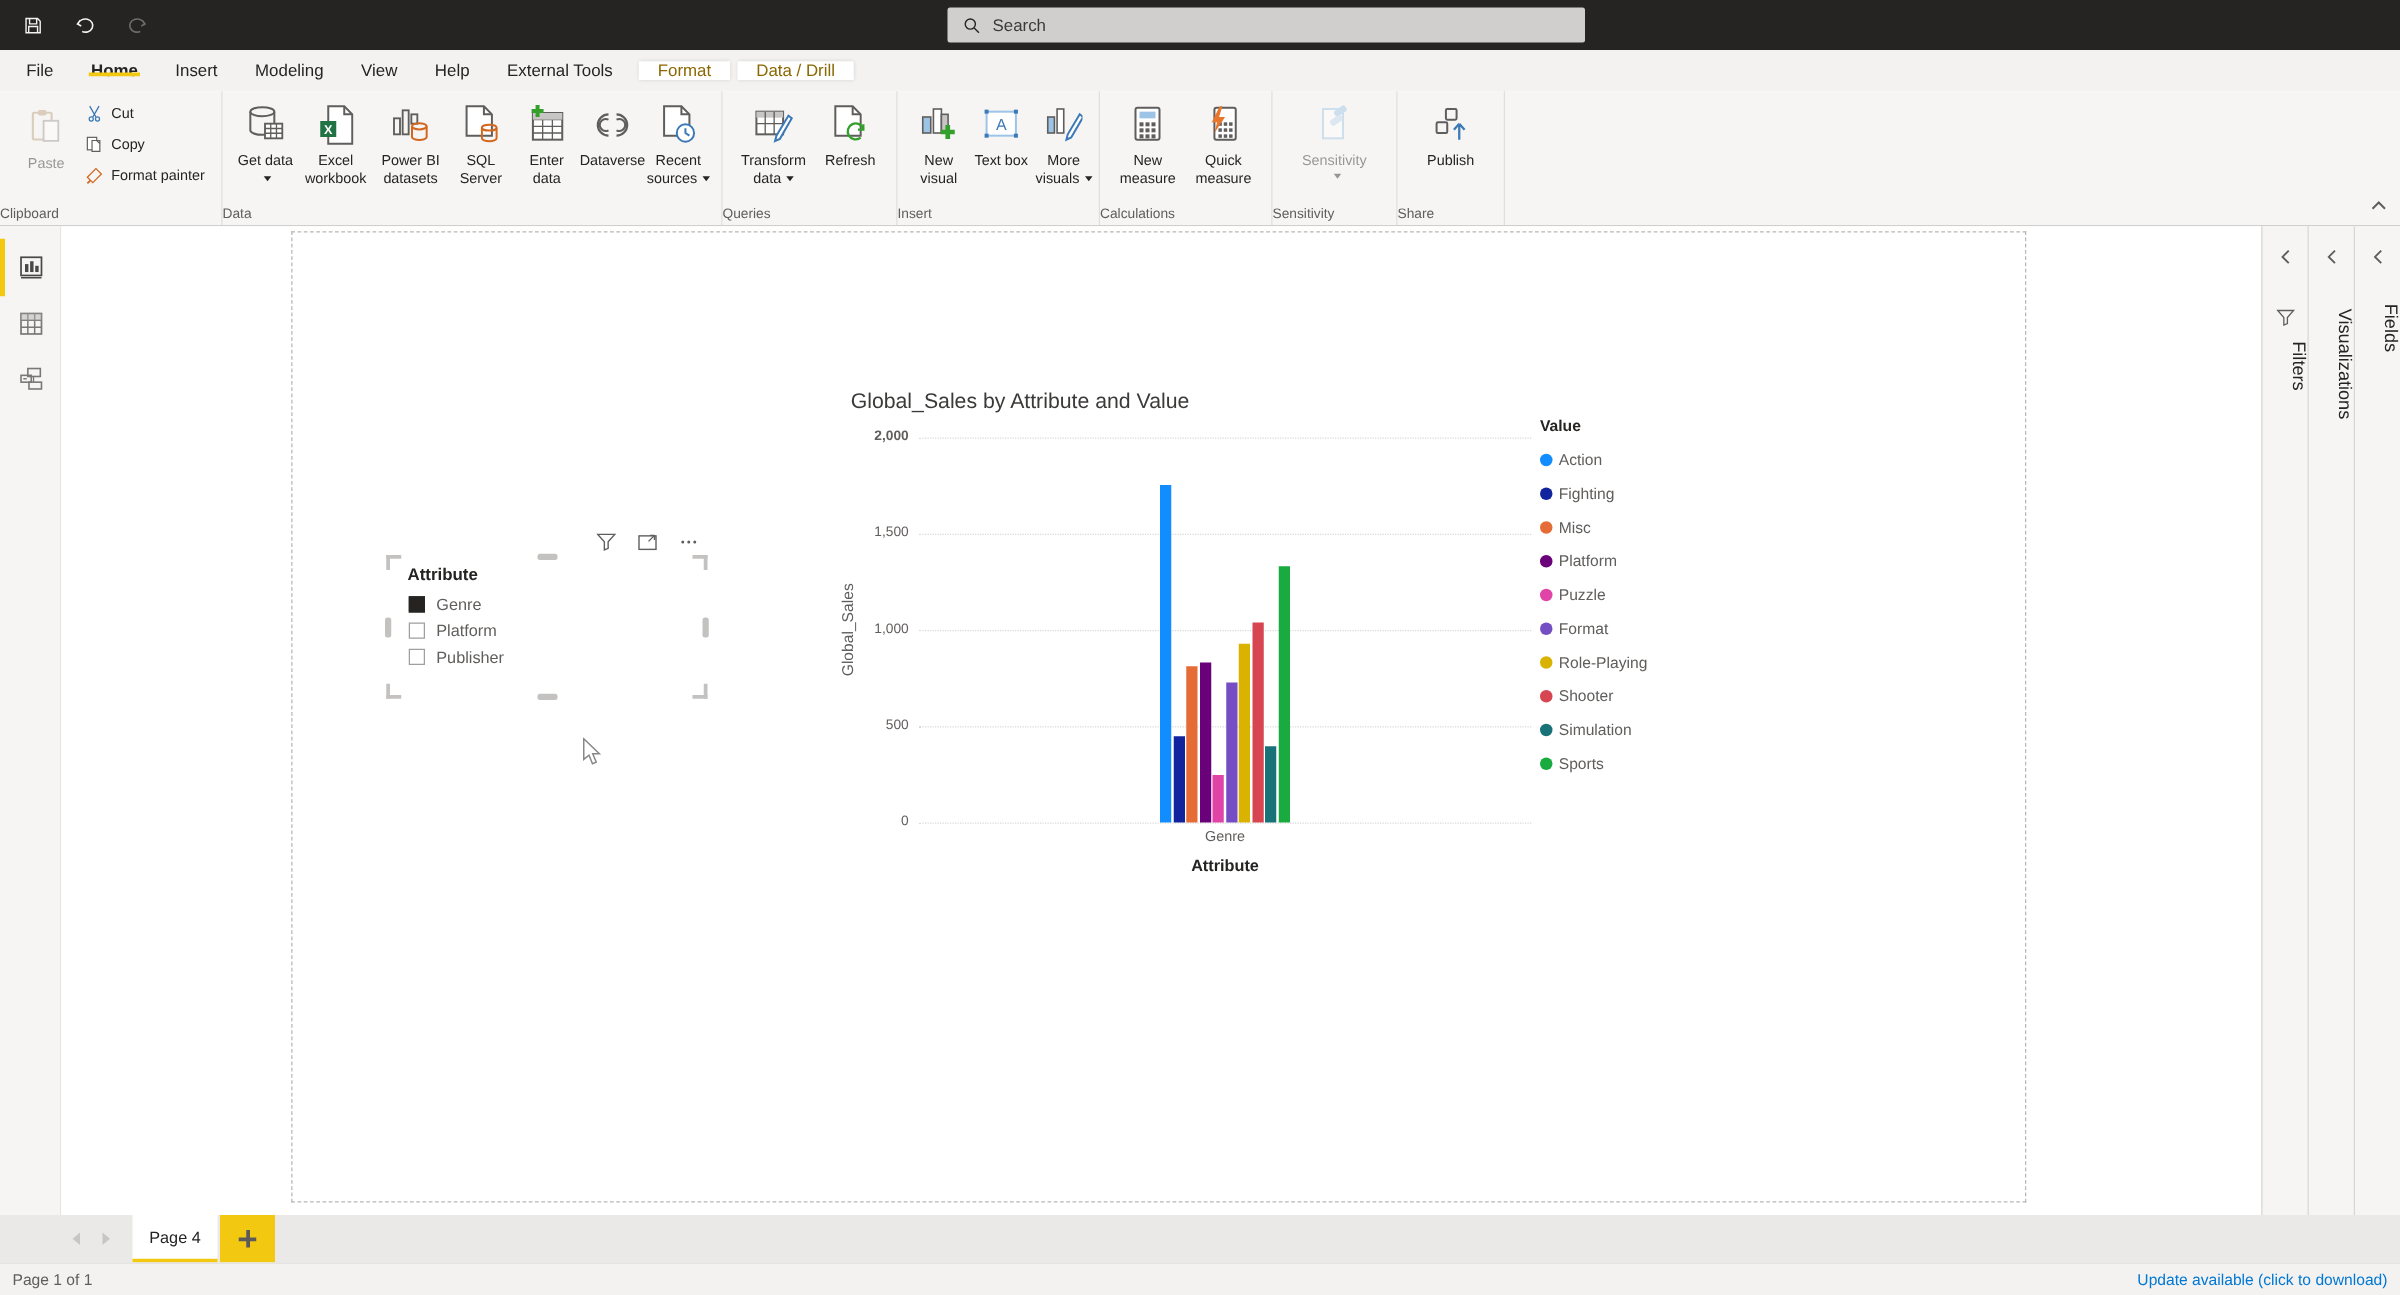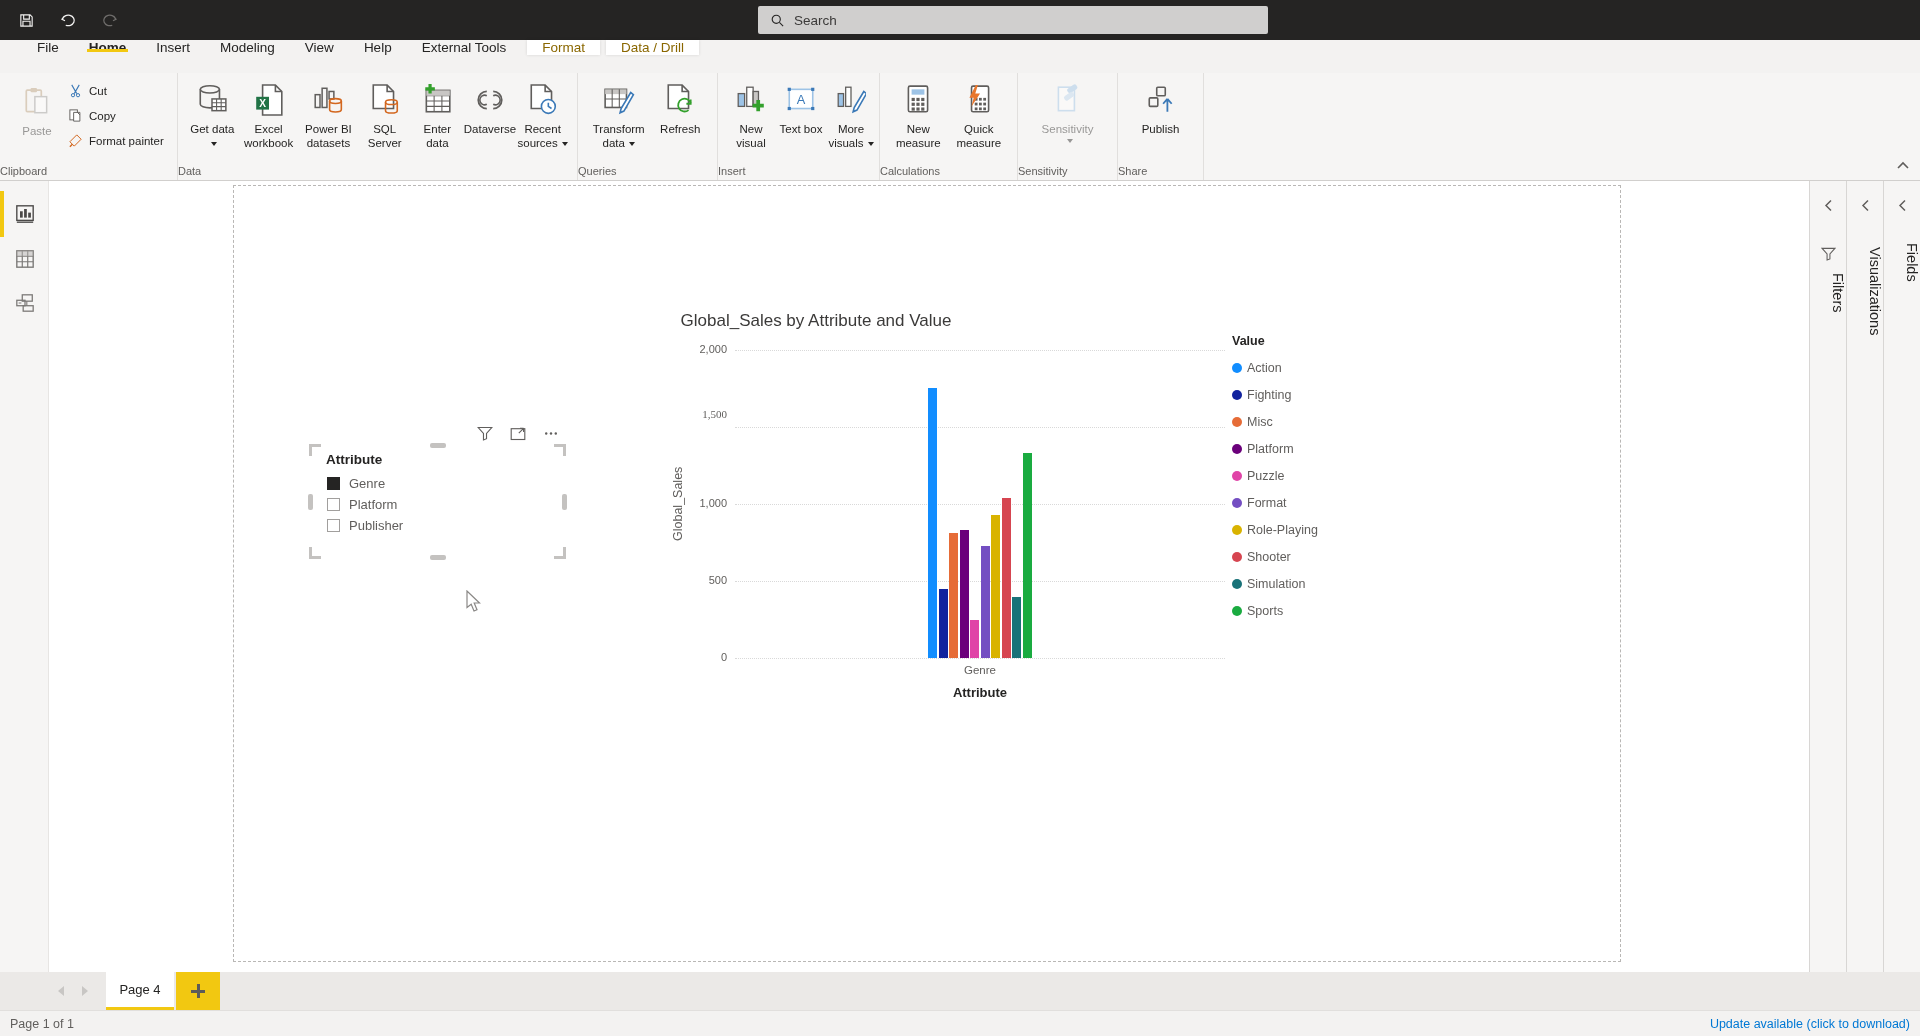--- a/index.html
+++ b/index.html
@@ -13,21 +13,21 @@
   .tb-title{position:absolute;left:253px;top:0;height:40px;display:flex;align-items:center;color:#f3f2f1;font-size:13.5px}
   .searchbox{position:absolute;left:758px;top:6px;width:510px;height:28px;background:#d0cfce;border-radius:2px;display:flex;align-items:center;padding-left:12px;gap:9px}
   .searchbox input{border:none;background:transparent;outline:none;font-size:13.5px;color:#252423;font-family:"Liberation Sans",sans-serif;width:420px}
   .searchbox input::placeholder{color:#3b3a39;opacity:1}
   .tb-right{position:absolute;right:0;top:0;height:40px;display:flex;align-items:center}
   .tb-user{color:#f3f2f1;font-size:13px;margin-right:10px}
   .tb-avatar{width:21px;height:21px;border-radius:50%;background:#d8d6d4;margin-right:18px}
   .winbtn{width:46px;height:40px;display:flex;align-items:center;justify-content:center}
 
   
-  .menurow{position:absolute;left:0;top:40px;width:1920px;height:33px;background:#f3f2f1;display:flex;align-items:flex-start;padding-left:22px}
+  .menurow{position:absolute;left:0;top:40px;width:1920px;height:33px;background:#f3f2f1;display:flex;align-items:center;padding-left:6px}
   .mtab{padding:0 15px;display:flex;align-items:center;font-size:13.5px;color:#252423;position:relative;white-space:nowrap}
   .mtab.selected{font-weight:bold}
   .mtab.selected::after{content:"";position:absolute;left:13px;right:13px;bottom:3px;height:3px;background:#F2C811}
   .mtab.contextual{background:#fff;color:#8a6700;margin-left:6px;box-shadow:0 0 3px rgba(0,0,0,.12)}
 
   
   .ribbon{position:absolute;left:0;top:73px;width:1920px;height:108px;background:#f6f5f4;border-bottom:1px solid #d1cfcd;display:flex}
   .rgroup{position:relative;border-right:1px solid #e1dfdd;padding:5px 8px 16px 8px;display:flex;align-items:flex-start}
   .glabel{position:absolute;left:0;right:0;bottom:3px;text-align:left;font-size:11px;color:#605e5c}
   .rbtn{width:56px;min-width:48px;display:flex;flex-direction:column;align-items:center;cursor:default;margin:0 1px}
@@ -447,23 +447,23 @@
 
   <div class="chart-title">Global_Sales by Attribute and Value</div>
   <div id="grid-layer">
       <div class="gridline" style="top: 477px;"></div>
       <div class="ytick" style="top: 470px;">0</div>
       <div class="gridline" style="top: 400px;"></div>
       <div class="ytick" style="top: 393px;">500</div>
       <div class="gridline" style="top: 323px;"></div>
       <div class="ytick" style="top: 316px;">1,000</div>
       <div class="gridline" style="top: 246px;"></div>
-      <div class="ytick" style="top: 227px; font-family: Liberation Serif, serif;">1,500</div>
+      <div class="ytick" style="top: 239px;">1,500</div>
       <div class="gridline" style="top: 169px;"></div>
-      <div class="ytick" style="top: 162px;">2,000</div>
+      <div class="ytick" style="top: 162px; font-weight: bold;">2,000</div>
     </div>
   <div class="yaxis-title">Global_Sales</div>
   <div id="bars-layer">
       <div class="bar" style="left: 879px; top: 207px; height: 270px; background: rgb(17, 141, 255);"></div>
       <div class="bar" style="left: 889.5px; top: 408px; height: 69px; background: rgb(18, 35, 158);"></div>
       <div class="bar" style="left: 900px; top: 352px; height: 125px; background: rgb(230, 108, 55);"></div>
       <div class="bar" style="left: 910.5px; top: 349px; height: 128px; background: rgb(107, 0, 123);"></div>
       <div class="bar" style="left: 921px; top: 439px; height: 38px; background: rgb(224, 68, 167);"></div>
       <div class="bar" style="left: 931.5px; top: 365px; height: 112px; background: rgb(116, 78, 194);"></div>
       <div class="bar" style="left: 942px; top: 334px; height: 143px; background: rgb(217, 179, 0);"></div>

